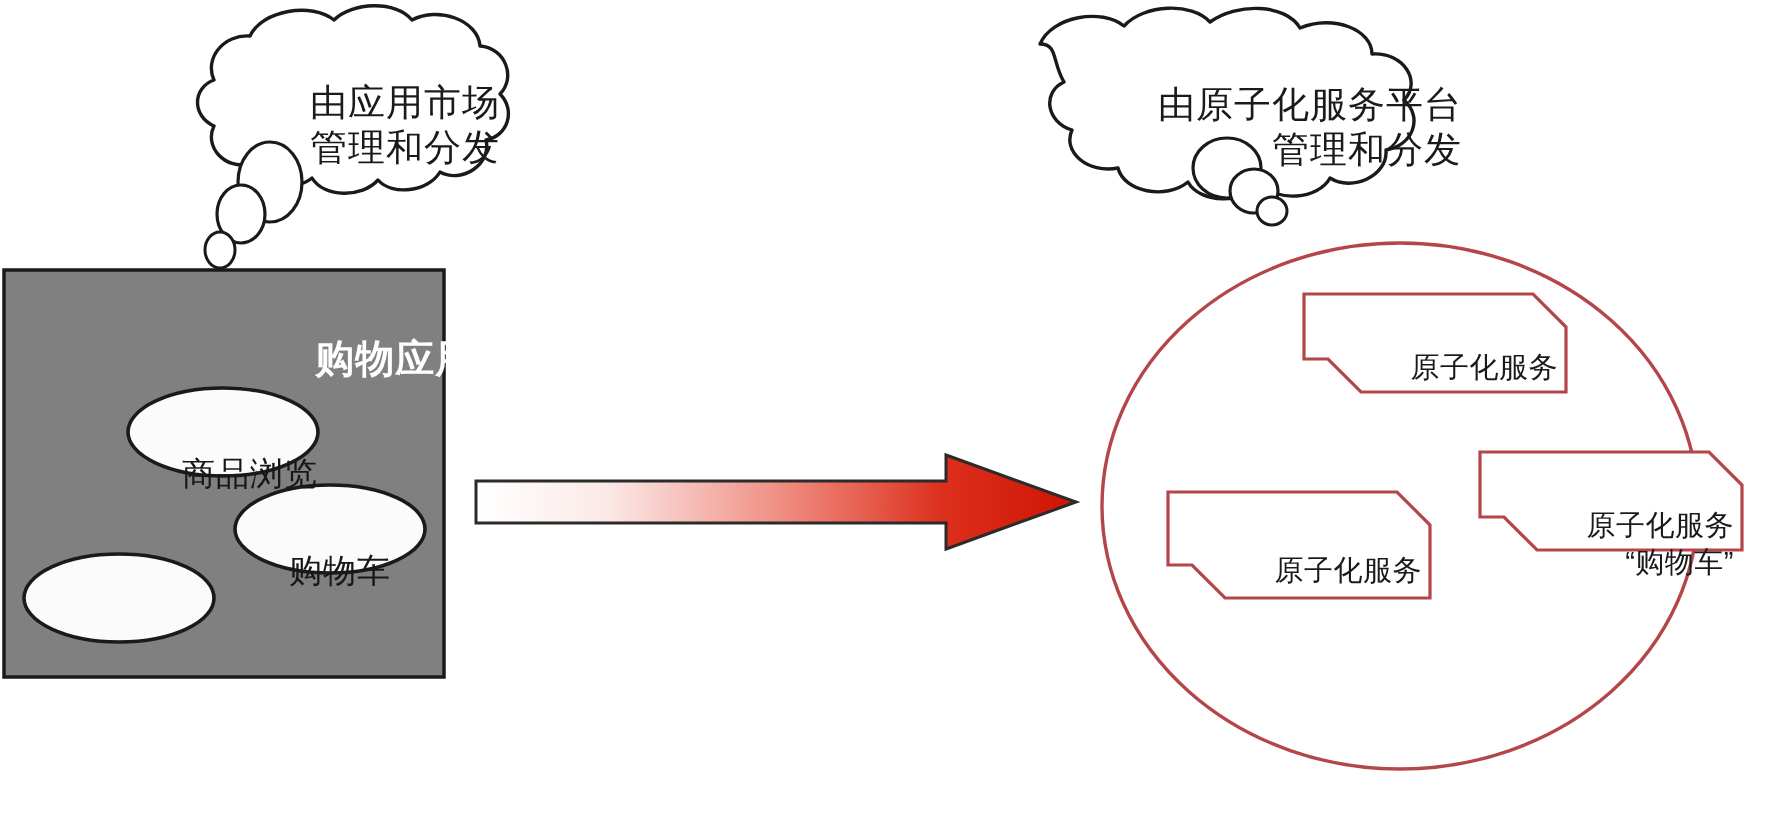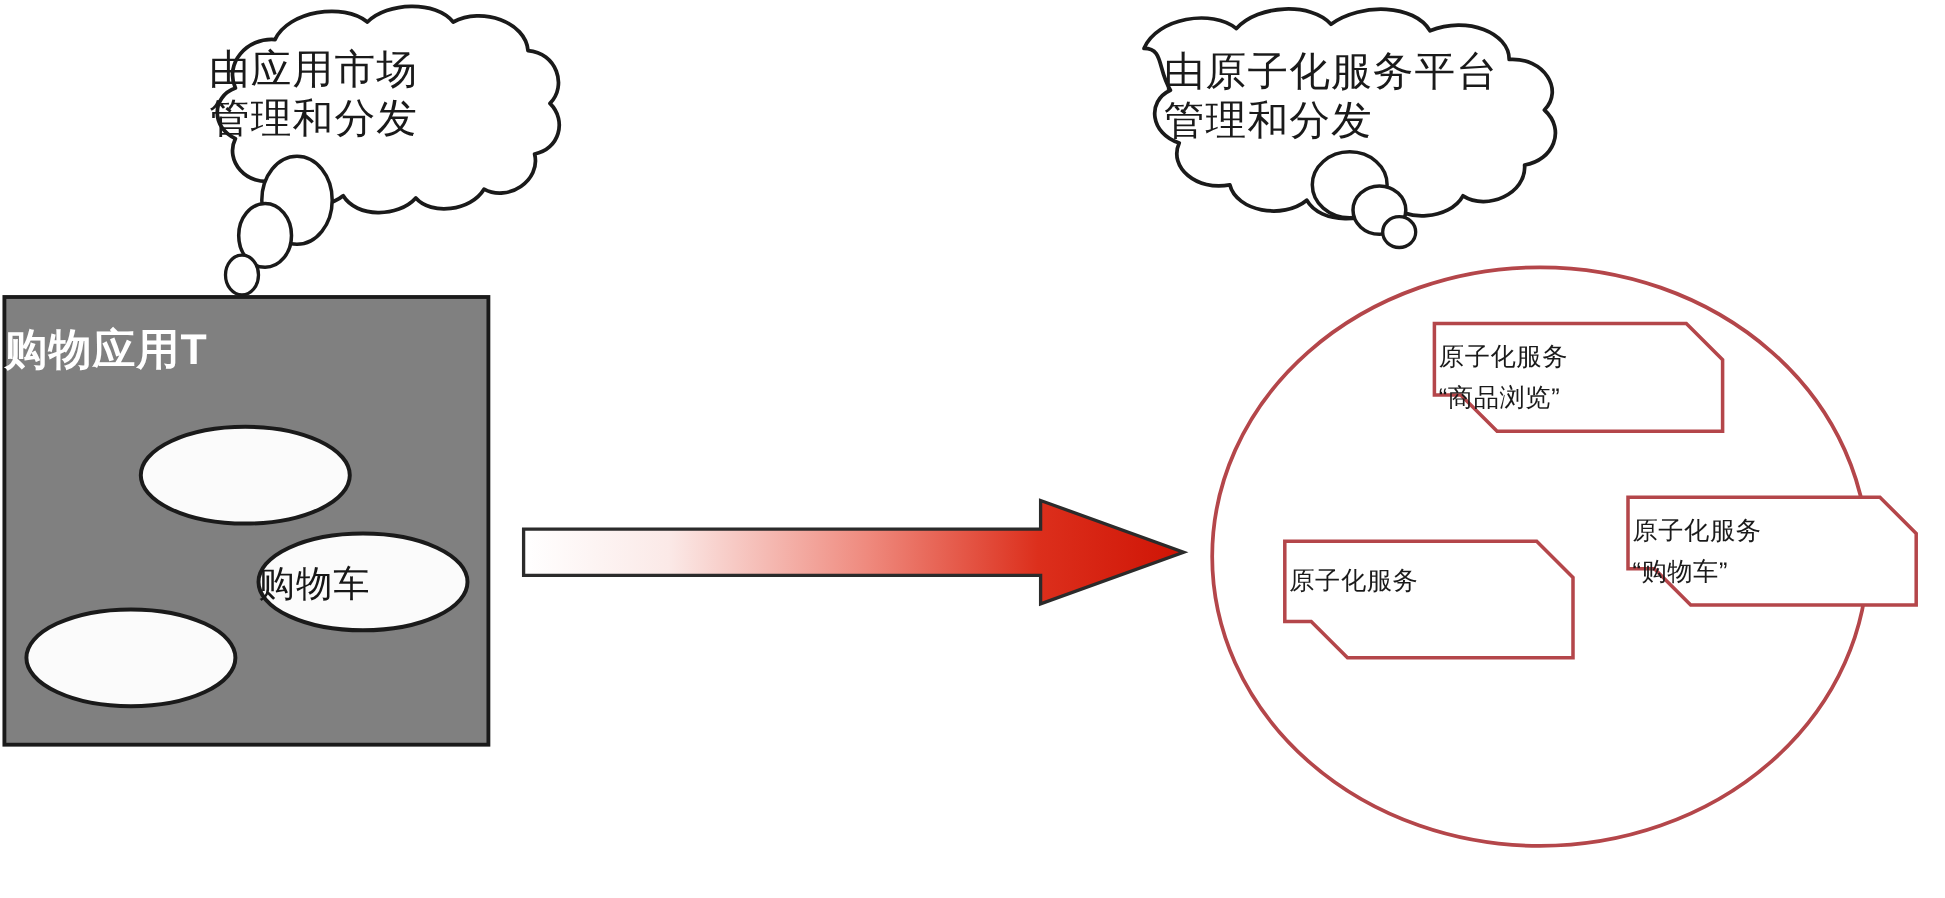--- a/index.html
+++ b/index.html
@@ -7,36 +7,36 @@
     width:1768px;height:816px;
     background:#ffffff;
     font-family:"Liberation Sans","DejaVu Sans",sans-serif;
     overflow:hidden;
     position:relative;
   }
   #stage{position:absolute;left:0;top:0;width:1768px;height:816px;}
 
   svg.layer{position:absolute;left:0;top:0;width:1768px;height:816px;overflow:visible;}
 
-  .txt{position:absolute;text-align:left;line-height:1.22;white-space:pre;}
+  .txt{position:absolute;text-align:right;line-height:1.22;white-space:pre;margin-top:40px;}
 
   .bubble-text{
     font-size:37px;color:#1a1a1a;font-weight:400;letter-spacing:1px;
   }
   .app-title{
     font-size:39px;color:#ffffff;font-weight:700;letter-spacing:1px;
   }
   .ellipse-label{
     font-size:33px;color:#171717;font-weight:500;letter-spacing:1px;
   }
   .arrow-label{
     font-size:31px;color:#c0271d;font-weight:700;letter-spacing:1.5px;
   }
   .svc-label{
-    font-size:23px;color:#1a1a1a;font-weight:500;letter-spacing:0.5px;
+    font-size:29px;color:#1a1a1a;font-weight:500;letter-spacing:0.5px;
   }
 </style>
 </head>
 <body>
 
 <div id="stage">
 
   <svg class="layer" viewBox="0 0 1768 816">
     <defs>
       <linearGradient id="arrowGrad" x1="0" y1="0" x2="1" y2="0">
@@ -120,27 +120,27 @@
     <g>
       <path d="M 1168 492 L 1397 492 L 1430 525 L 1430 598 L 1225 598 L 1192 565 L 1168 565 Z" fill="#ffffff" stroke="#b4464a" stroke-width="3.2" stroke-linejoin="miter"></path>
     </g>
   </svg>
 
   <div class="txt bubble-text" style="left:190px;top:40px;width:310px;">由应用市场
 管理和分发</div>
 
   <div class="txt app-title" style="left:4px;top:295px;width:496px;">购物应用T</div>
 
+  <div class="txt ellipse-label" style="left:128px;top:414px;width:190px;">商品浏览</div>
   <div class="txt ellipse-label" style="left:235px;top:511px;width:156px;">购物车</div>
 
 
-  <div class="txt bubble-text" style="left:1058px;top:42px;width:360px;">由原子化服务平台
+  <div class="txt bubble-text" style="left:1102px;top:42px;width:360px;">由原子化服务平台
 管理和分发</div>
 
   <div class="txt svc-label" style="left:1308px;top:310px;width:250px;">原子化服务</div>
-  <div class="txt svc-label" style="left:1308px;top:347px;width:250px;">“商品浏览”</div>
 
   <div class="txt svc-label" style="left:1484px;top:468px;width:250px;">原子化服务</div>
   <div class="txt svc-label" style="left:1484px;top:505px;width:250px;">“购物车”</div>
 
   <div class="txt svc-label" style="left:1172px;top:513px;width:250px;">原子化服务</div>
 
 </div>
 
 </body></html>

